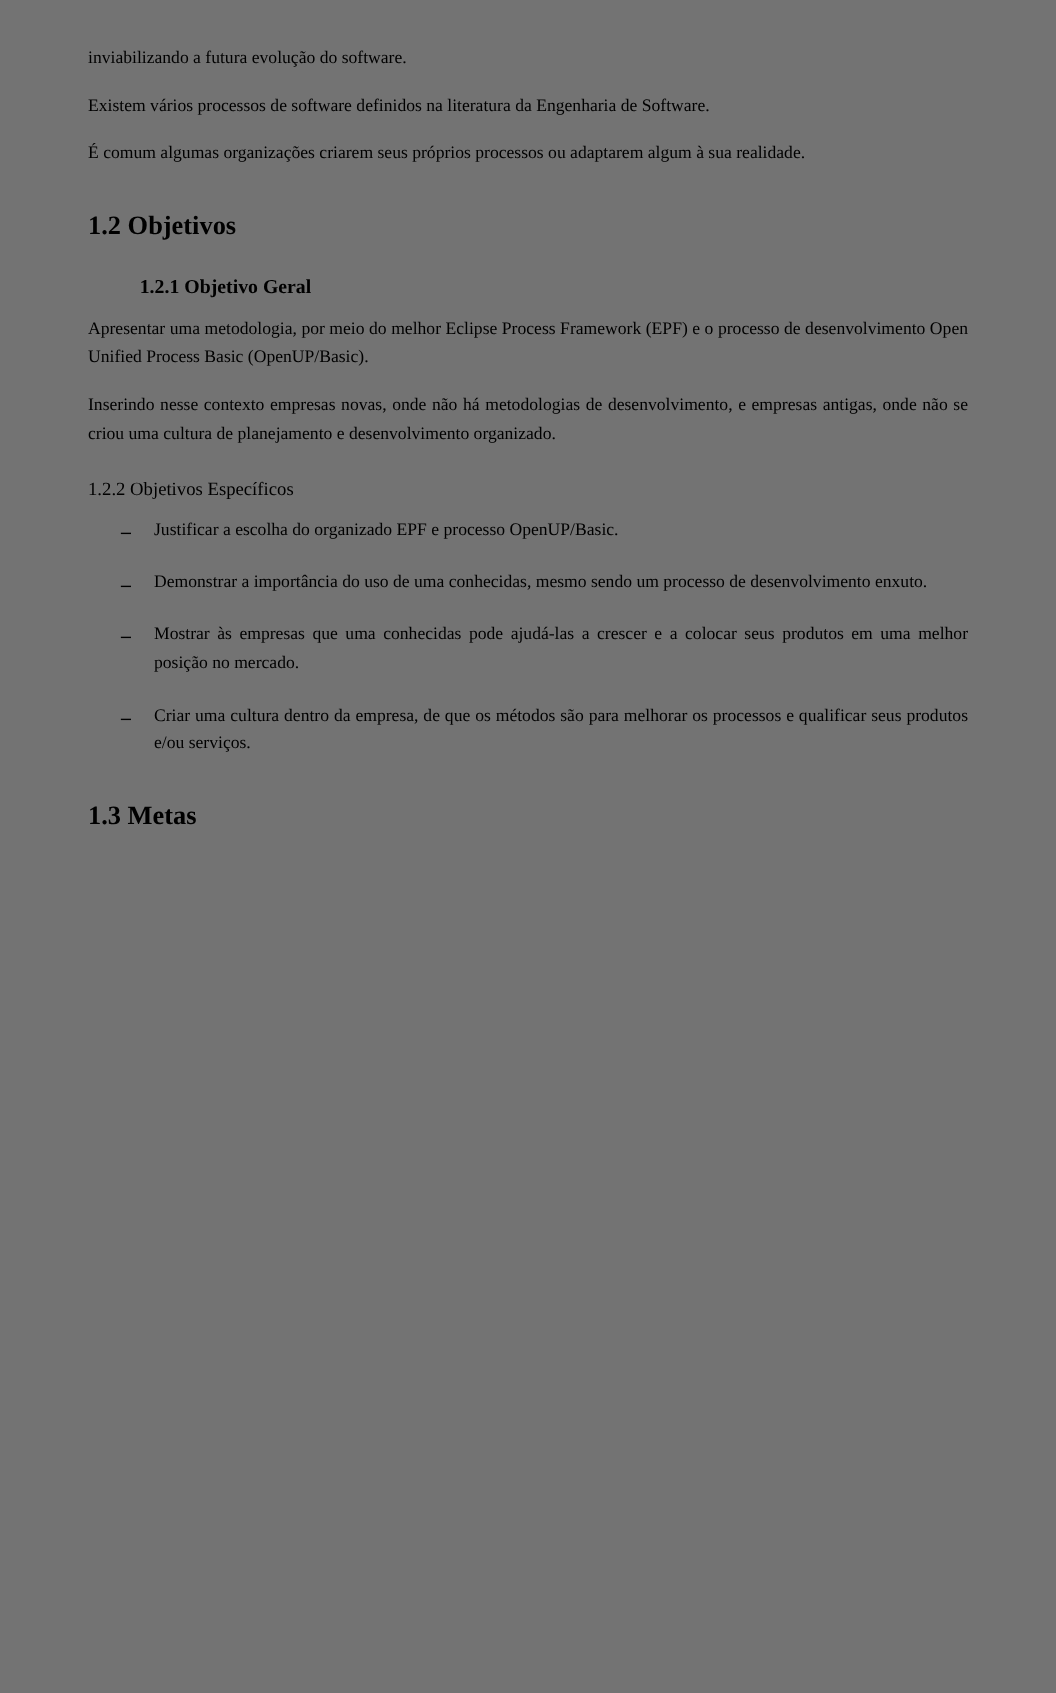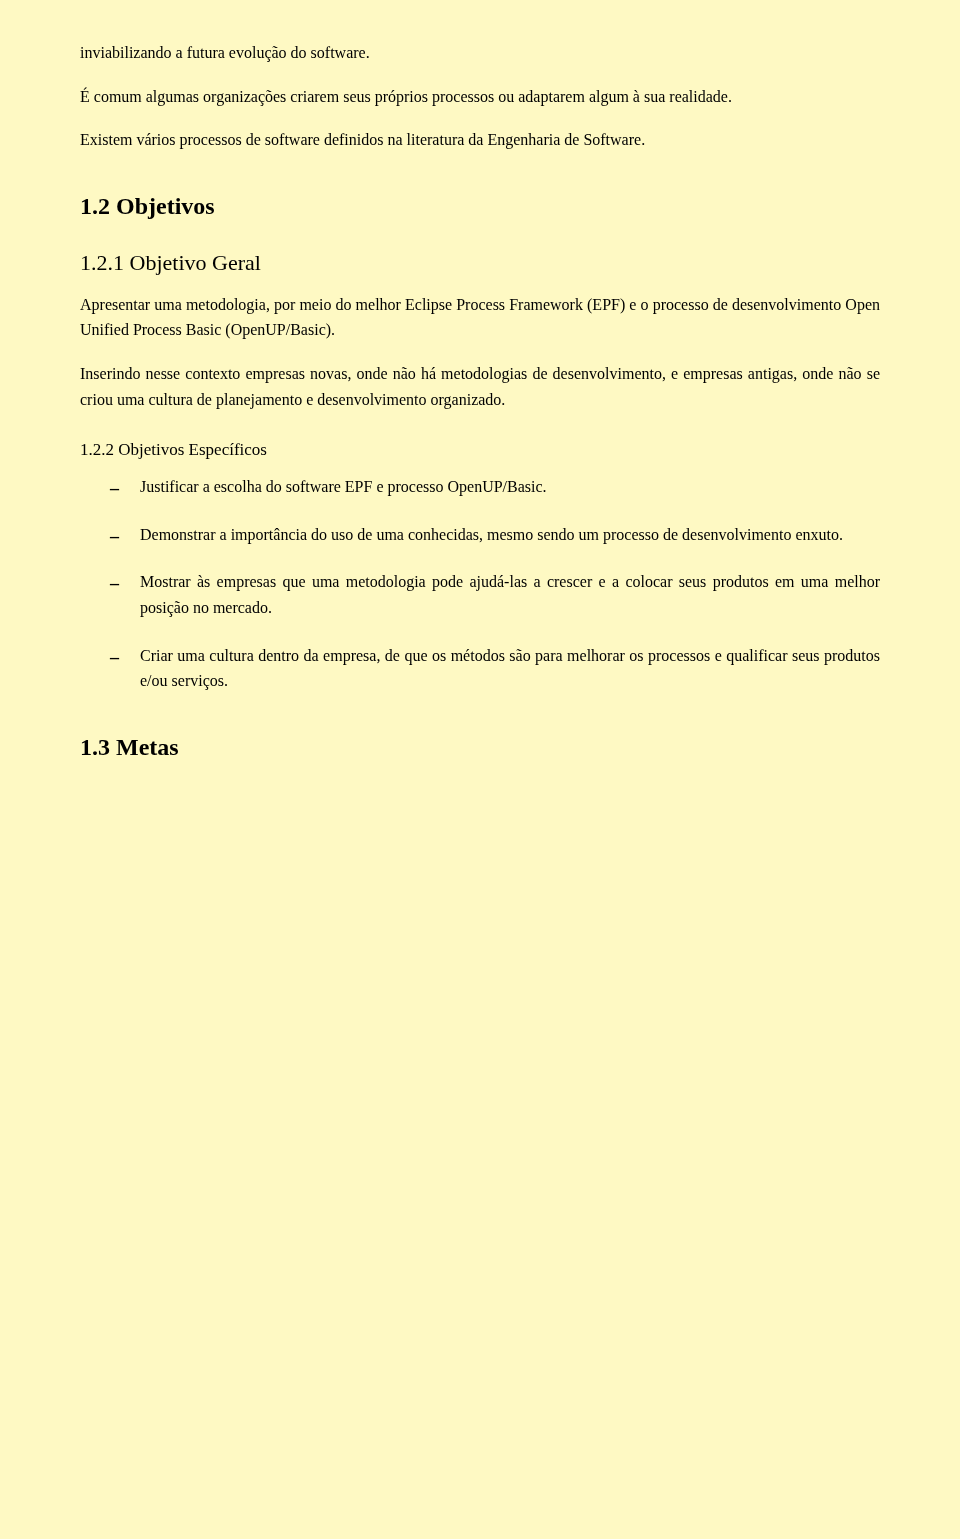--- a/index.html
+++ b/index.html
@@ -14,42 +14,43 @@
       font-size: 16px;
       color: #000000;
       width: 960px;
       min-height: 1539px;
     }
 
     .page {
       width: 960px;
       min-height: 1539px;
       padding: 40px 80px 60px 80px;
-      background: #fef9c3;
+      background: #737373;
     }
 
     .paragraph {
       text-align: justify;
       line-height: 1.6;
       margin-bottom: 18px;
       font-size: 16px;
     }
 
     .section-heading {
       font-size: 24px;
       font-weight: bold;
       margin-top: 40px;
       margin-bottom: 20px;
     }
 
     .subsection-heading {
-      font-size: 22px;
-      font-weight: normal;
+      font-size: 18px;
+      font-weight: bold;
       margin-top: 30px;
       margin-bottom: 16px;
+      margin-left: 47px;
     }
 
     .subsubsection-heading {
       font-size: 17px;
       font-weight: normal;
       margin-top: 28px;
       margin-bottom: 14px;
     }
 
     .bullet-list {
@@ -75,37 +76,37 @@
       font-weight: bold;
     }
   </style>
 </head>
 <body>
 
 <div class="page">
 
   <p class="paragraph">inviabilizando a futura evolução do software.</p>
 
+  <p class="paragraph">Existem vários processos de software definidos na literatura da Engenharia de Software.</p>
+
   <p class="paragraph">É comum algumas organizações criarem seus próprios processos ou adaptarem algum à sua realidade.</p>
-
-  <p class="paragraph">Existem vários processos de software definidos na literatura da Engenharia de Software.</p>
 
 
   <h2 class="section-heading">1.2 Objetivos</h2>
 
   <h3 class="subsection-heading">1.2.1 Objetivo Geral</h3>
 
   <p class="paragraph">Apresentar uma metodologia, por meio do melhor Eclipse Process Framework (EPF) e o processo de desenvolvimento Open Unified Process Basic (OpenUP/Basic).</p>
 
   <p class="paragraph">Inserindo nesse contexto empresas novas, onde não há metodologias de desenvolvimento, e empresas antigas, onde não se criou uma cultura de planejamento e desenvolvimento organizado.</p>
 
   <h3 class="subsubsection-heading">1.2.2 Objetivos Específicos</h3>
 
   <ul class="bullet-list">
-    <li>Justificar a escolha do software EPF e processo OpenUP/Basic.</li>
+    <li>Justificar a escolha do organizado EPF e processo OpenUP/Basic.</li>
     <li>Demonstrar a importância do uso de uma conhecidas, mesmo sendo um processo de desenvolvimento enxuto.</li>
-    <li>Mostrar às empresas que uma metodologia pode ajudá-las a crescer e a colocar seus produtos em uma melhor posição no mercado.</li>
+    <li>Mostrar às empresas que uma conhecidas pode ajudá-las a crescer e a colocar seus produtos em uma melhor posição no mercado.</li>
     <li>Criar uma cultura dentro da empresa, de que os métodos são para melhorar os processos e qualificar seus produtos e/ou serviços.</li>
   </ul>
 
   <h2 class="section-heading">1.3 Metas</h2>
 
 </div>
 
 </body></html>

